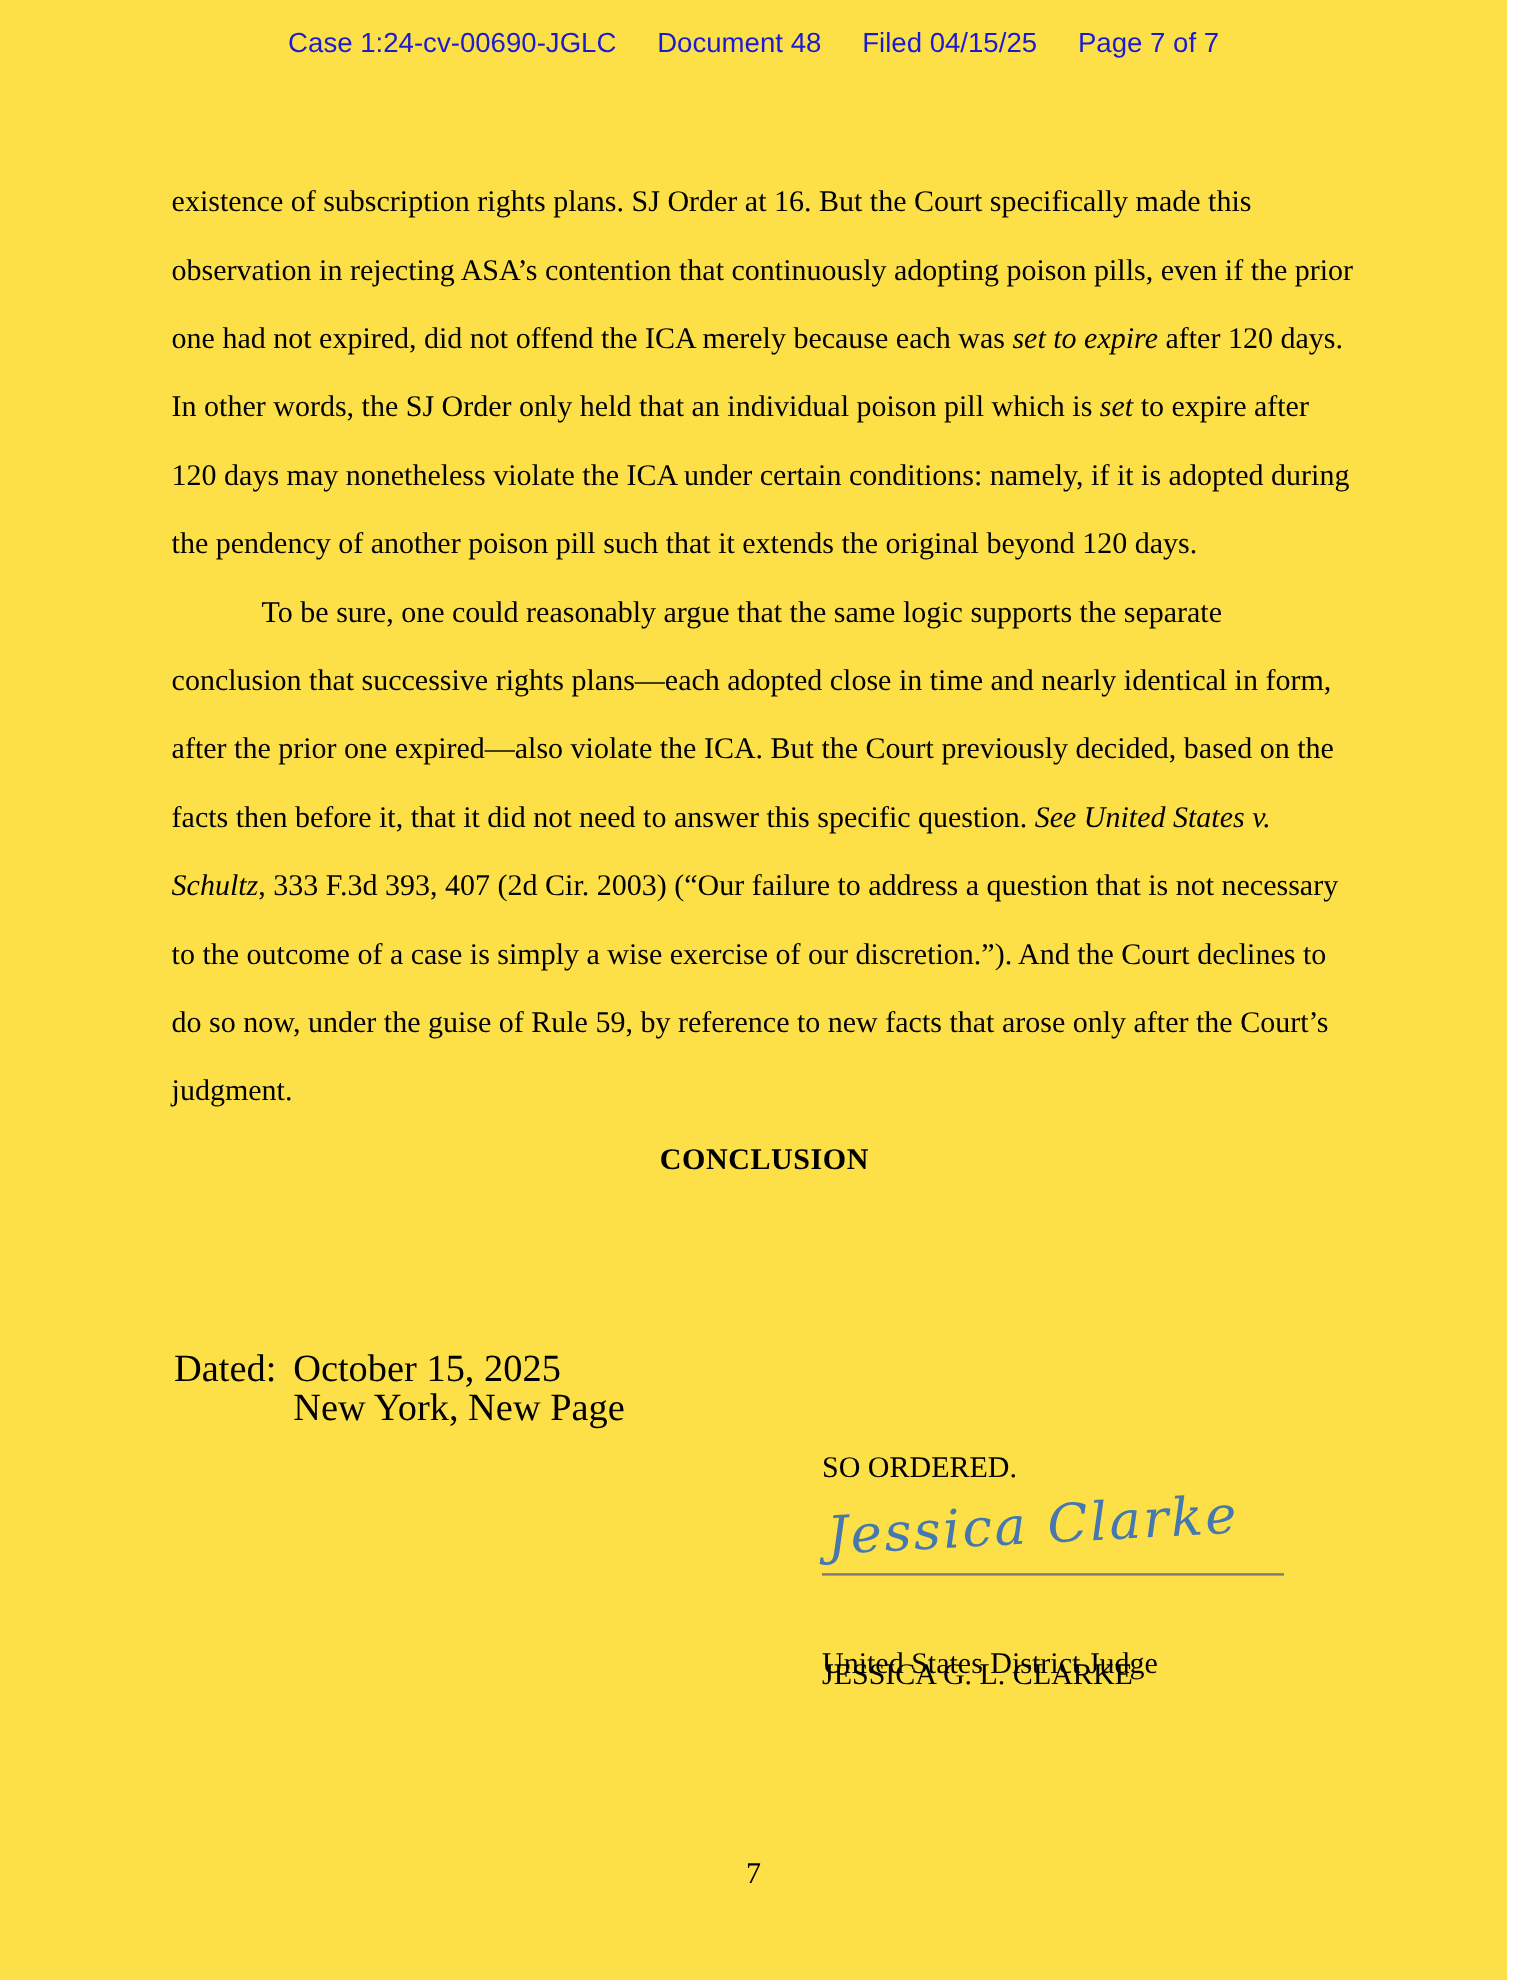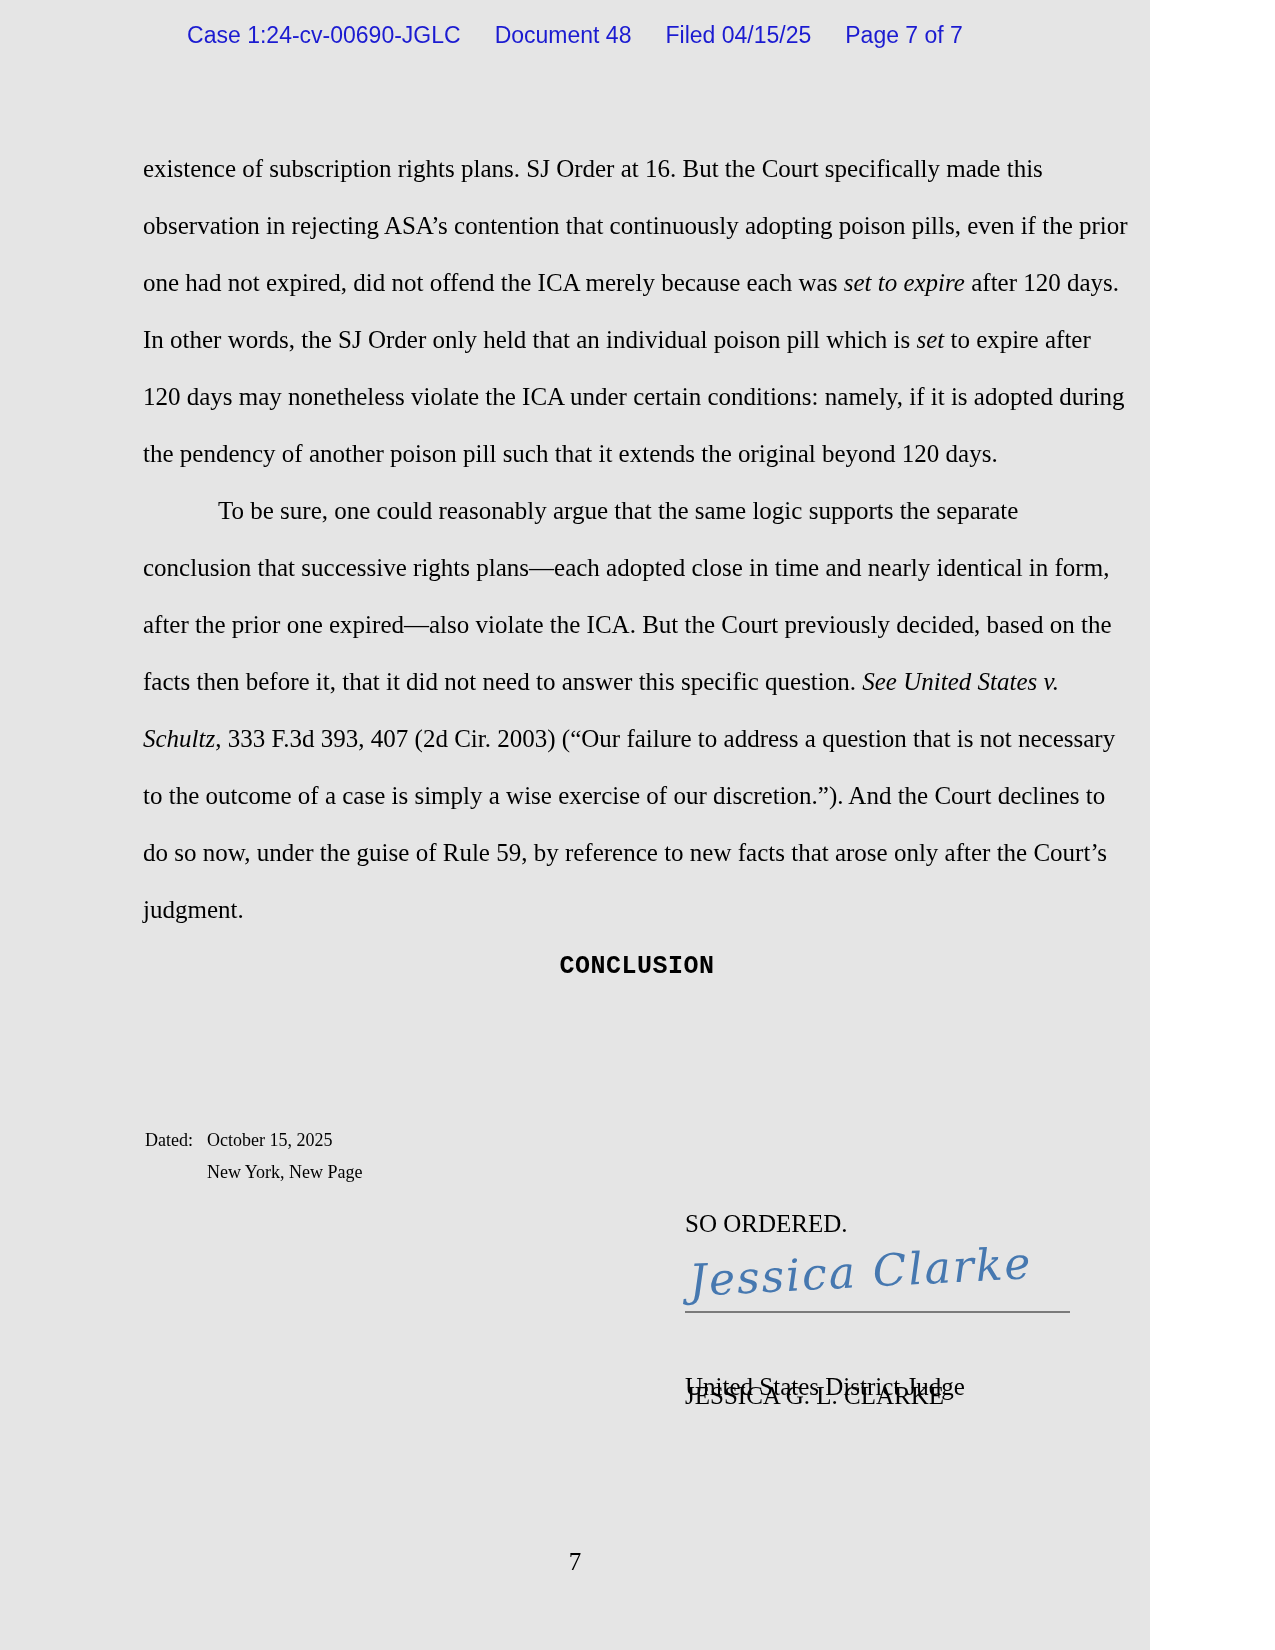--- a/index.html
+++ b/index.html
@@ -1,20 +1,20 @@
 <!DOCTYPE html>
 <html><head>
 <meta charset="utf-8">
 <style>
   html, body { margin: 0; padding: 0; background: #ffffff; }
   .page {
     position: relative;
-    width: 1150px;
+    width: 1256px;
     height: 1650px;
-    background: #e5e5e5;
+    background: #fde047;
     font-family: "Liberation Serif", serif;
     color: #000000;
     overflow: hidden;
   }
   .pacer-header {
     position: absolute;
     top: 22px;
     left: 0;
     width: 100%;
     display: flex;
@@ -36,28 +36,27 @@
   }
   .para { margin: 0; }
   .para.indent { text-indent: 75px; }
   .heading {
     margin: 0;
     text-align: center;
     font-weight: bold;
     font-size: 25px;
     line-height: 57px;
     letter-spacing: 0.5px;
-    font-family: Liberation Mono, monospace;
   }
   .i { font-style: italic; }
   .dated {
     position: absolute;
     left: 145px;
     top: 1124px;
-    font-size: 18px;
+    font-size: 32px;
     line-height: 32px;
     display: flex;
     align-items: flex-start;
     gap: 14px;
   }
   .sig-block {
     position: absolute;
     left: 685px;
     top: 1210px;
     width: 385px;

